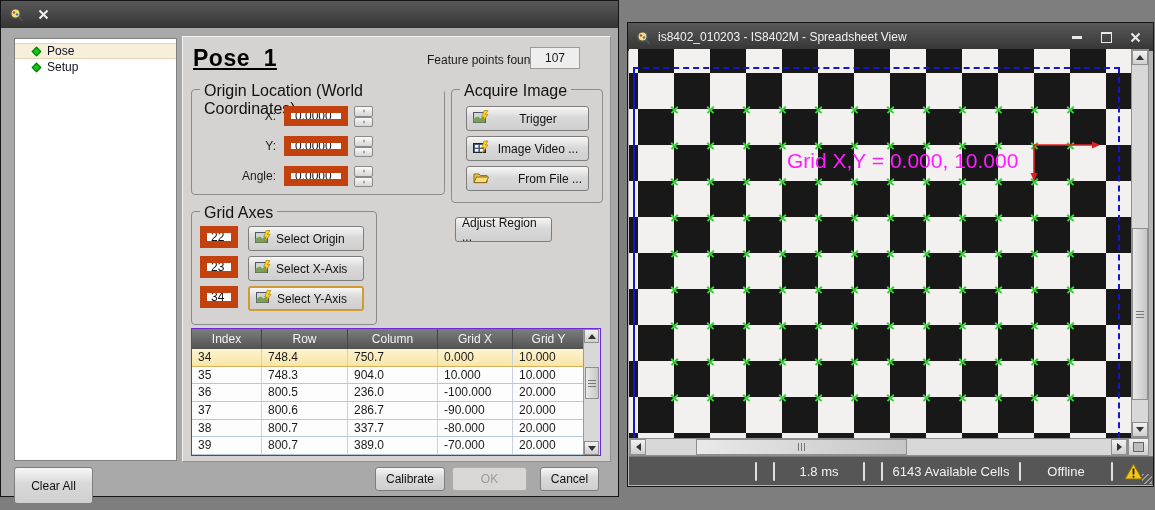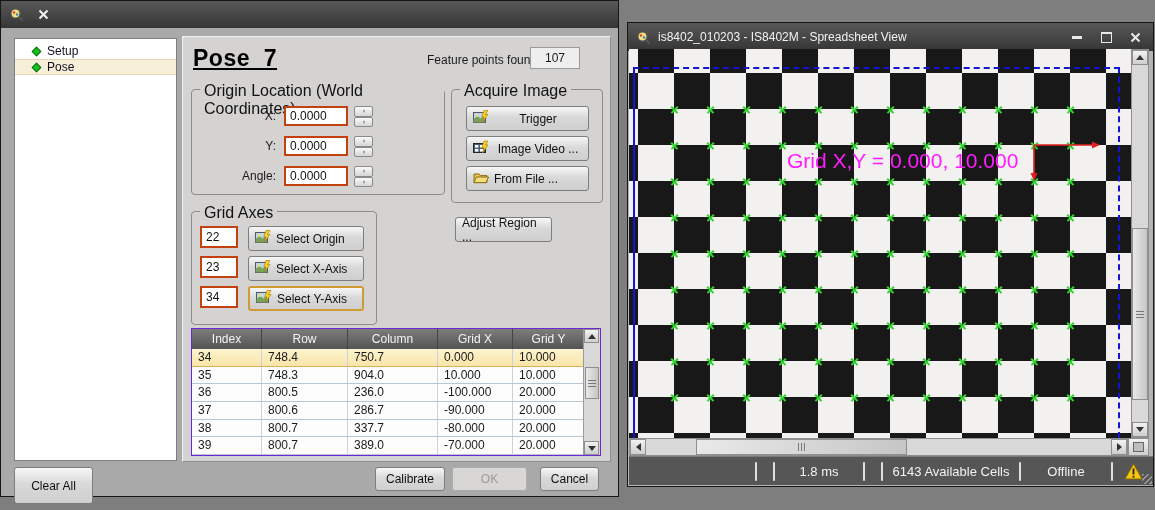--- a/index.html
+++ b/index.html
@@ -14,21 +14,21 @@
     padding:0 8px;color:#f2f2f2;font-size:12px;box-sizing:border-box}
   .titlebar .ttl{flex:1;margin-left:7px;white-space:nowrap;overflow:hidden}
   .capbtn{width:20px;height:15px;display:flex;align-items:center;justify-content:center;margin-left:9px}
   .btn{position:absolute;box-sizing:border-box;border:1px solid #7d7d7d;border-radius:3px;
     background:linear-gradient(#f7f7f7,#d9d9d9 45%,#cfcfcf);display:flex;align-items:center;
     justify-content:center;font-size:12px;color:#111;cursor:default;gap:5px;padding:0 6px}
   .btn.disabled{background:#d9d7d5;border-color:#adadad;color:#9b9b9b}
   .btn-cancel::first-letter{text-decoration:underline}
   .group{position:absolute;border:1px solid #8c8c8c;border-radius:4px;box-sizing:border-box}
   .group>.glabel{position:absolute;top:-8px;left:8px;background:#d5d3d2;padding:0 4px;font-size:16px;color:#111}
-  .field{box-sizing:border-box;background:#fff;border:2px solid #c2410c;font-size:12px;
+  .field{box-sizing:border-box;background:#fff;border:7px solid #c2410c;font-size:12px;
     padding:2px 4px;font-family:"Liberation Sans",sans-serif;color:#111}
   .spin{position:absolute;width:19px;box-sizing:border-box}
   .spin div{box-sizing:border-box;height:50%;border:1px solid #8a8a8a;border-radius:2px;
     background:linear-gradient(#fafafa,#d6d6d6);display:flex;align-items:center;justify-content:center}
   .tri-up{width:0;height:0;border-left:4px solid transparent;border-right:4px solid transparent;border-bottom:5px solid #333}
   .tri-dn{width:0;height:0;border-left:4px solid transparent;border-right:4px solid transparent;border-top:5px solid #333}
   .tri-l{width:0;height:0;border-top:4px solid transparent;border-bottom:4px solid transparent;border-right:5px solid #333}
   .tri-r{width:0;height:0;border-top:4px solid transparent;border-bottom:4px solid transparent;border-left:5px solid #333}
   .sbtn{box-sizing:border-box;border:1px solid #8f8f8f;background:linear-gradient(#f2f2f2,#cfcfcf);
     display:flex;align-items:center;justify-content:center}
@@ -96,32 +96,32 @@
         <circle cx="8" cy="7.5" r="1.2" fill="#3a7ad0"></circle>
     </svg>
     <span class="capbtn">
       <svg width="11" height="11" viewBox="0 0 11 11">
         <path d="M1.5 1.5 L9.5 9.5 M9.5 1.5 L1.5 9.5" stroke="#efefef" stroke-width="2.1"></path>
       </svg>
     </span>
   </div>
 
   <div id="tree" class="abs">
+      <div class="titem sel">
+        <span class="diam filled"></span>
+        <span>Pose</span>
+      </div>
       <div class="titem">
         <span class="diam filled"></span>
         <span>Setup</span>
       </div>
-      <div class="titem sel">
-        <span class="diam filled"></span>
-        <span>Pose</span>
-      </div>
     </div>
 
   <div id="panel" class="abs">
-    <div id="heading" class="abs">Pose  7</div>
+    <div id="heading" class="abs">Pose  1</div>
     <span id="featlabel" class="abs">Feature points found:</span>
     <div id="featbox" class="abs">107</div>
 
     <div class="group" style="left:8px;top:52px;width:254px;height:106px">
       <span class="glabel">Origin Location (World Coordinates)</span>
       <div id="origin-fields">
           <div class="flabel" style="left: 4px; top: 19px; position: absolute;">X:</div>
           <input class="field" readonly="" value="0.0000" style="position: absolute; left: 92px; top: 16px; width: 64px; height: 20px;">
           <div class="spin" style="left: 162px; top: 16px; height: 21px;">
             <div>
@@ -175,21 +175,21 @@
                 <rect x="7" y="9" width="3.4" height="2.6" fill="#fff"></rect>
                 <polygon points="11,1 15,1 12.5,5 15,5 9.5,13 11,7.5 8.8,7.5" fill="#ffd21e" stroke="#a07800" stroke-width="0.6"></polygon>
               </svg></span>
             <span style="flex: 1 1 0%; text-align: center;">Image Video ...</span>
           </div>
           <div class="btn" style="left: 14px; top: 76px; width: 123px; height: 25px; justify-content: flex-start;">
             <span><svg width="16" height="13" viewBox="0 0 16 13">
                 <path d="M1 3 h5 l1.4 1.6 H14 v7 H1 z" fill="#e8c34a" stroke="#8a6d1a"></path>
                 <path d="M1 11.6 L3.4 6 H15.6 L13 11.6 z" fill="#f6dd7a" stroke="#8a6d1a"></path>
               </svg></span>
-            <span style="flex: 1 1 0%; text-align: left;">From File ...</span>
+            <span style="flex: 1 1 0%; text-align: right;">From File ...</span>
           </div>
         </div>
     </div>
 
     <div class="group" style="left:8px;top:174px;width:186px;height:114px">
       <span class="glabel">Grid Axes</span>
       <div id="axes-rows">
           <input class="field" readonly="" value="22" style="position: absolute; left: 8px; top: 14px; width: 38px; height: 22px; text-align: left;">
           <div class="btn" style="left: 56px; top: 14px; width: 116px; height: 25px; justify-content: flex-start;">
             <span><svg width="16" height="14" viewBox="0 0 16 14">

